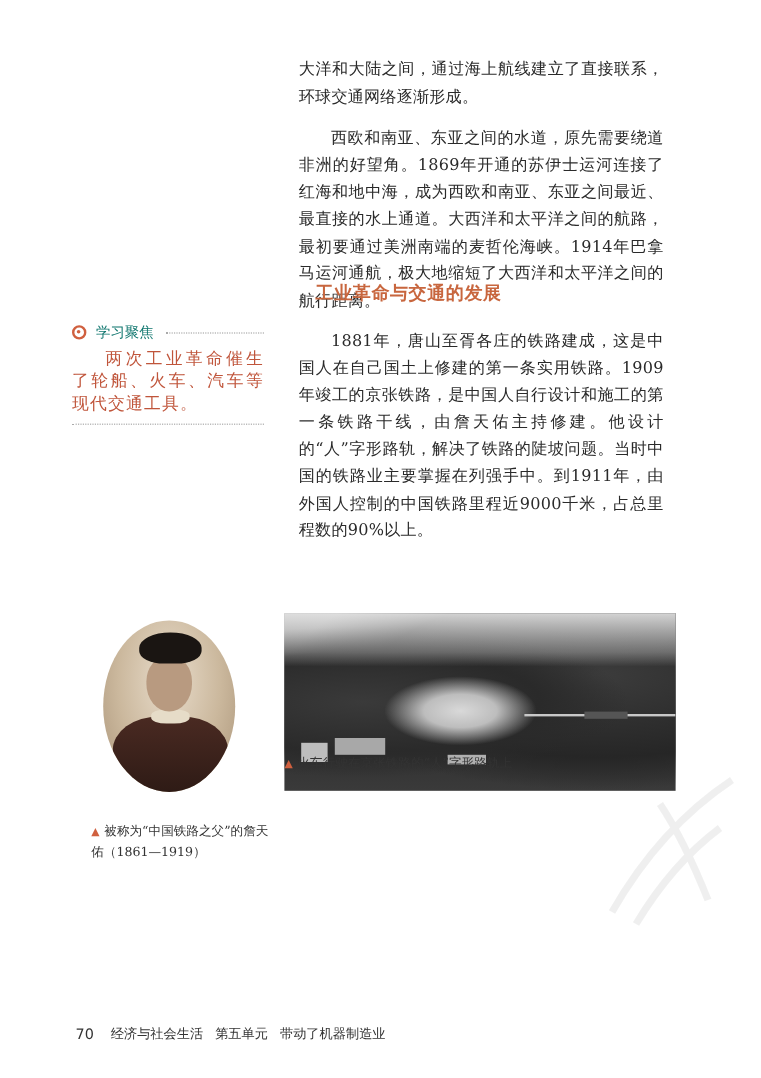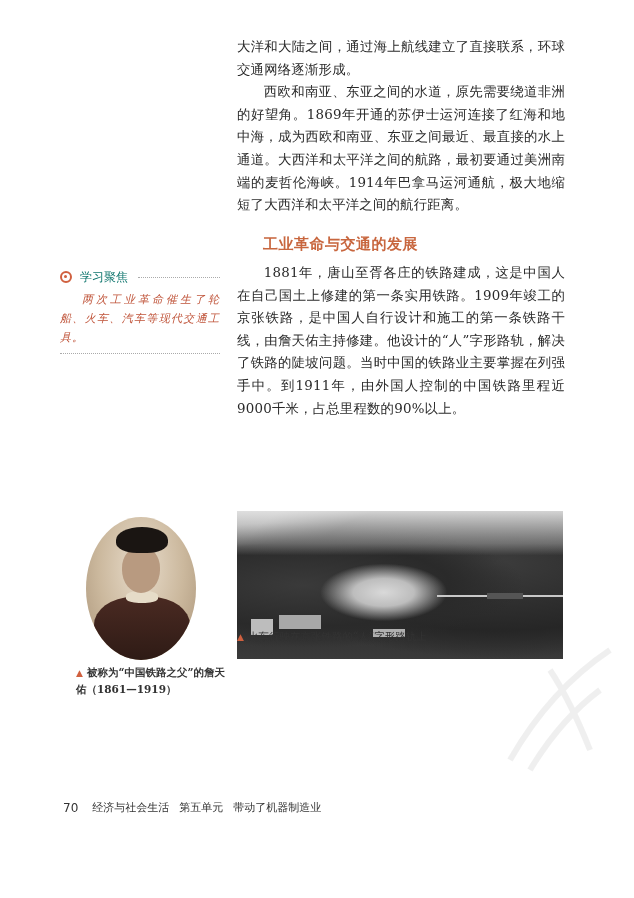--- a/index.html
+++ b/index.html
@@ -13,21 +13,21 @@
     }
     .main-col {
       position: absolute;
       left: 237px;
       width: 328px;
       font-size: 13.4px;
       line-height: 22.6px;
       letter-spacing: 0.2px;
       text-align: justify;
     }
-    .main-col p { margin: 0; }
+    .main-col p { margin: 12px; }
     .indent { text-indent: 2em; }
     #top-text { top: 36px; }
     .section-title {
       position: absolute;
       left: 263px; top: 235px;
       font-family: "DejaVu Sans", "Liberation Sans", sans-serif;
       font-weight: bold;
       font-size: 15px;
       color: #c8663e;
       letter-spacing: 0.5px;
@@ -54,28 +54,27 @@
     }
     .focus-icon::after {
       content: ""; position: absolute; left: 2px; top: 2px;
       width: 3px; height: 3px; background: #d0603f; border-radius: 50%;
     }
     .focus-rule {
       flex: 1; margin-left: 10px; border-top: 1px dotted #aaa; height: 0;
     }
     .focus-body {
       margin-top: 4px;
-      font-size: 11px; line-height: 19px;
+      font-size: 14px; line-height: 19px;
       color: #c0553b;
       letter-spacing: 1px;
       text-indent: 2em;
       text-align: justify;
       padding-bottom: 6px;
       border-bottom: 1px dotted #aaa;
-      font-style: italic;
     }
 
     
     .portrait {
       position: absolute;
       left: 86px; top: 517px;
       width: 110px; height: 143px;
       border-radius: 50%;
       background: radial-gradient(ellipse at 50% 35%, #e8dccb 0%, #cbb89d 55%, #a99378 100%);
       overflow: hidden;
@@ -96,21 +95,21 @@
       position: absolute; left: 8px; top: 80px; width: 96px; height: 70px;
       background: linear-gradient(180deg, #4a2a22, #2b1914);
       border-radius: 40% 40% 0 0;
     }
     .caption {
       position: absolute;
       font-size: 10.5px; line-height: 16px; color: #333;
       font-family: "DejaVu Serif", "Liberation Serif", serif;
     }
     .tri { color: #d0603f; font-size: 9px; margin-right: 4px; }
-    #portrait-caption { left: 76px; top: 664px; width: 150px; font-weight: bold; }
+    #portrait-caption { left: 76px; top: 685px; width: 150px; }
 
     
     .rail-photo {
       position: absolute;
       left: 237px; top: 511px;
       width: 326px; height: 148px;
       background:
         linear-gradient(180deg, rgba(230,230,230,0.9) 0%, rgba(200,200,200,0.4) 22%, transparent 30%),
         radial-gradient(ellipse at 45% 55%, #d9d9d9 0%, #bdbdbd 12%, transparent 25%),
         radial-gradient(ellipse at 20% 50%, #3a3a3a 0%, #2a2a2a 40%, transparent 60%),
@@ -121,21 +120,21 @@
     .rail-photo .bldg {
       position: absolute; background: #bdbdbd;
     }
     .rail-photo .track {
       position: absolute; height: 2px; background: #c8c8c8;
     }
     #rail-caption { left: 237px; top: 628px; width: 330px; }
 
     
     .footer {
-      position: absolute; left: 63px; top: 800px;
+      position: absolute; left: 63px; top: 854px;
       font-size: 11px; color: #333;
       font-family: "DejaVu Sans", "Liberation Sans", sans-serif;
       display: flex; gap: 10px; align-items: flex-end;
     }
     .footer .page-num { font-size: 12px; margin-right: 4px; }
     .footer .book { font-family: "DejaVu Serif", "Liberation Serif", serif; }
 
     
     .watermark {
       position: absolute; left: 490px; top: 630px;

